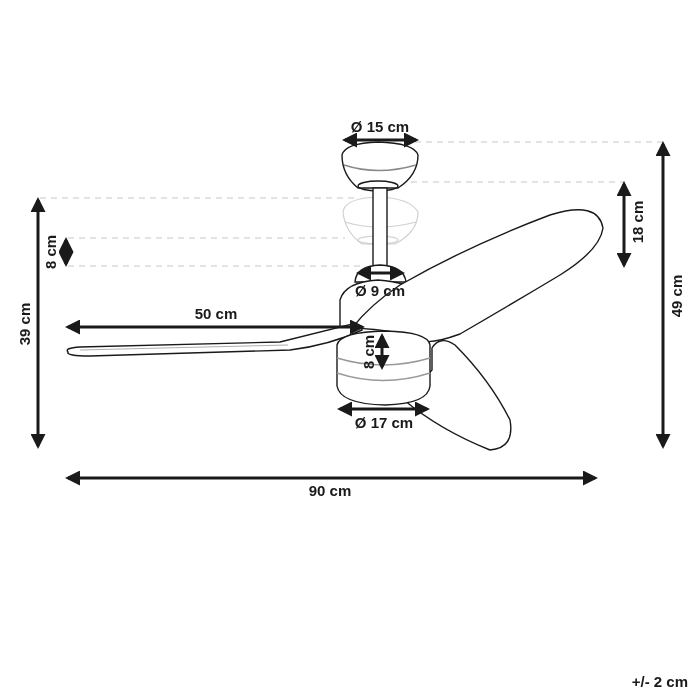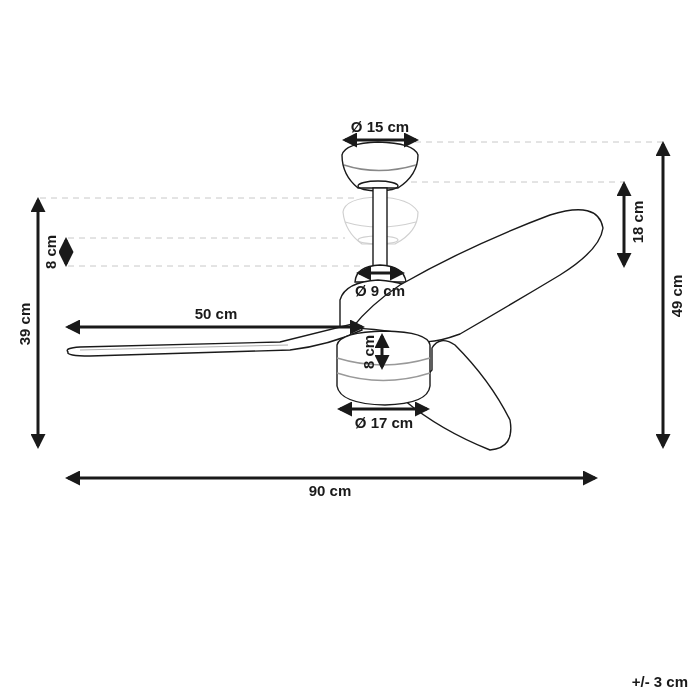--- a/index.html
+++ b/index.html
@@ -81,13 +81,13 @@
   <text class="lbl" x="216" y="319" text-anchor="middle">50 cm</text>
   <text class="lbl" x="0" y="0" text-anchor="middle" transform="translate(374,352) rotate(-90)">8 cm</text>
   <text class="lbl" x="384" y="428" text-anchor="middle">Ø 17 cm</text>
   <text class="lbl" x="330" y="496" text-anchor="middle">90 cm</text>
   <text class="lbl" x="0" y="0" text-anchor="middle" transform="translate(30,324) rotate(-90)">39 cm</text>
   <text class="lbl" x="0" y="0" text-anchor="middle" transform="translate(56,252) rotate(-90)">8 cm</text>
   <text class="lbl" x="0" y="0" text-anchor="middle" transform="translate(643,222) rotate(-90)">18 cm</text>
   <text class="lbl" x="0" y="0" text-anchor="middle" transform="translate(682,296) rotate(-90)">49 cm</text>
 </svg>
 
-<div class="tol">+/- 3 cm</div>
+<div class="tol">+/- 2 cm</div>
 
 </body></html>

